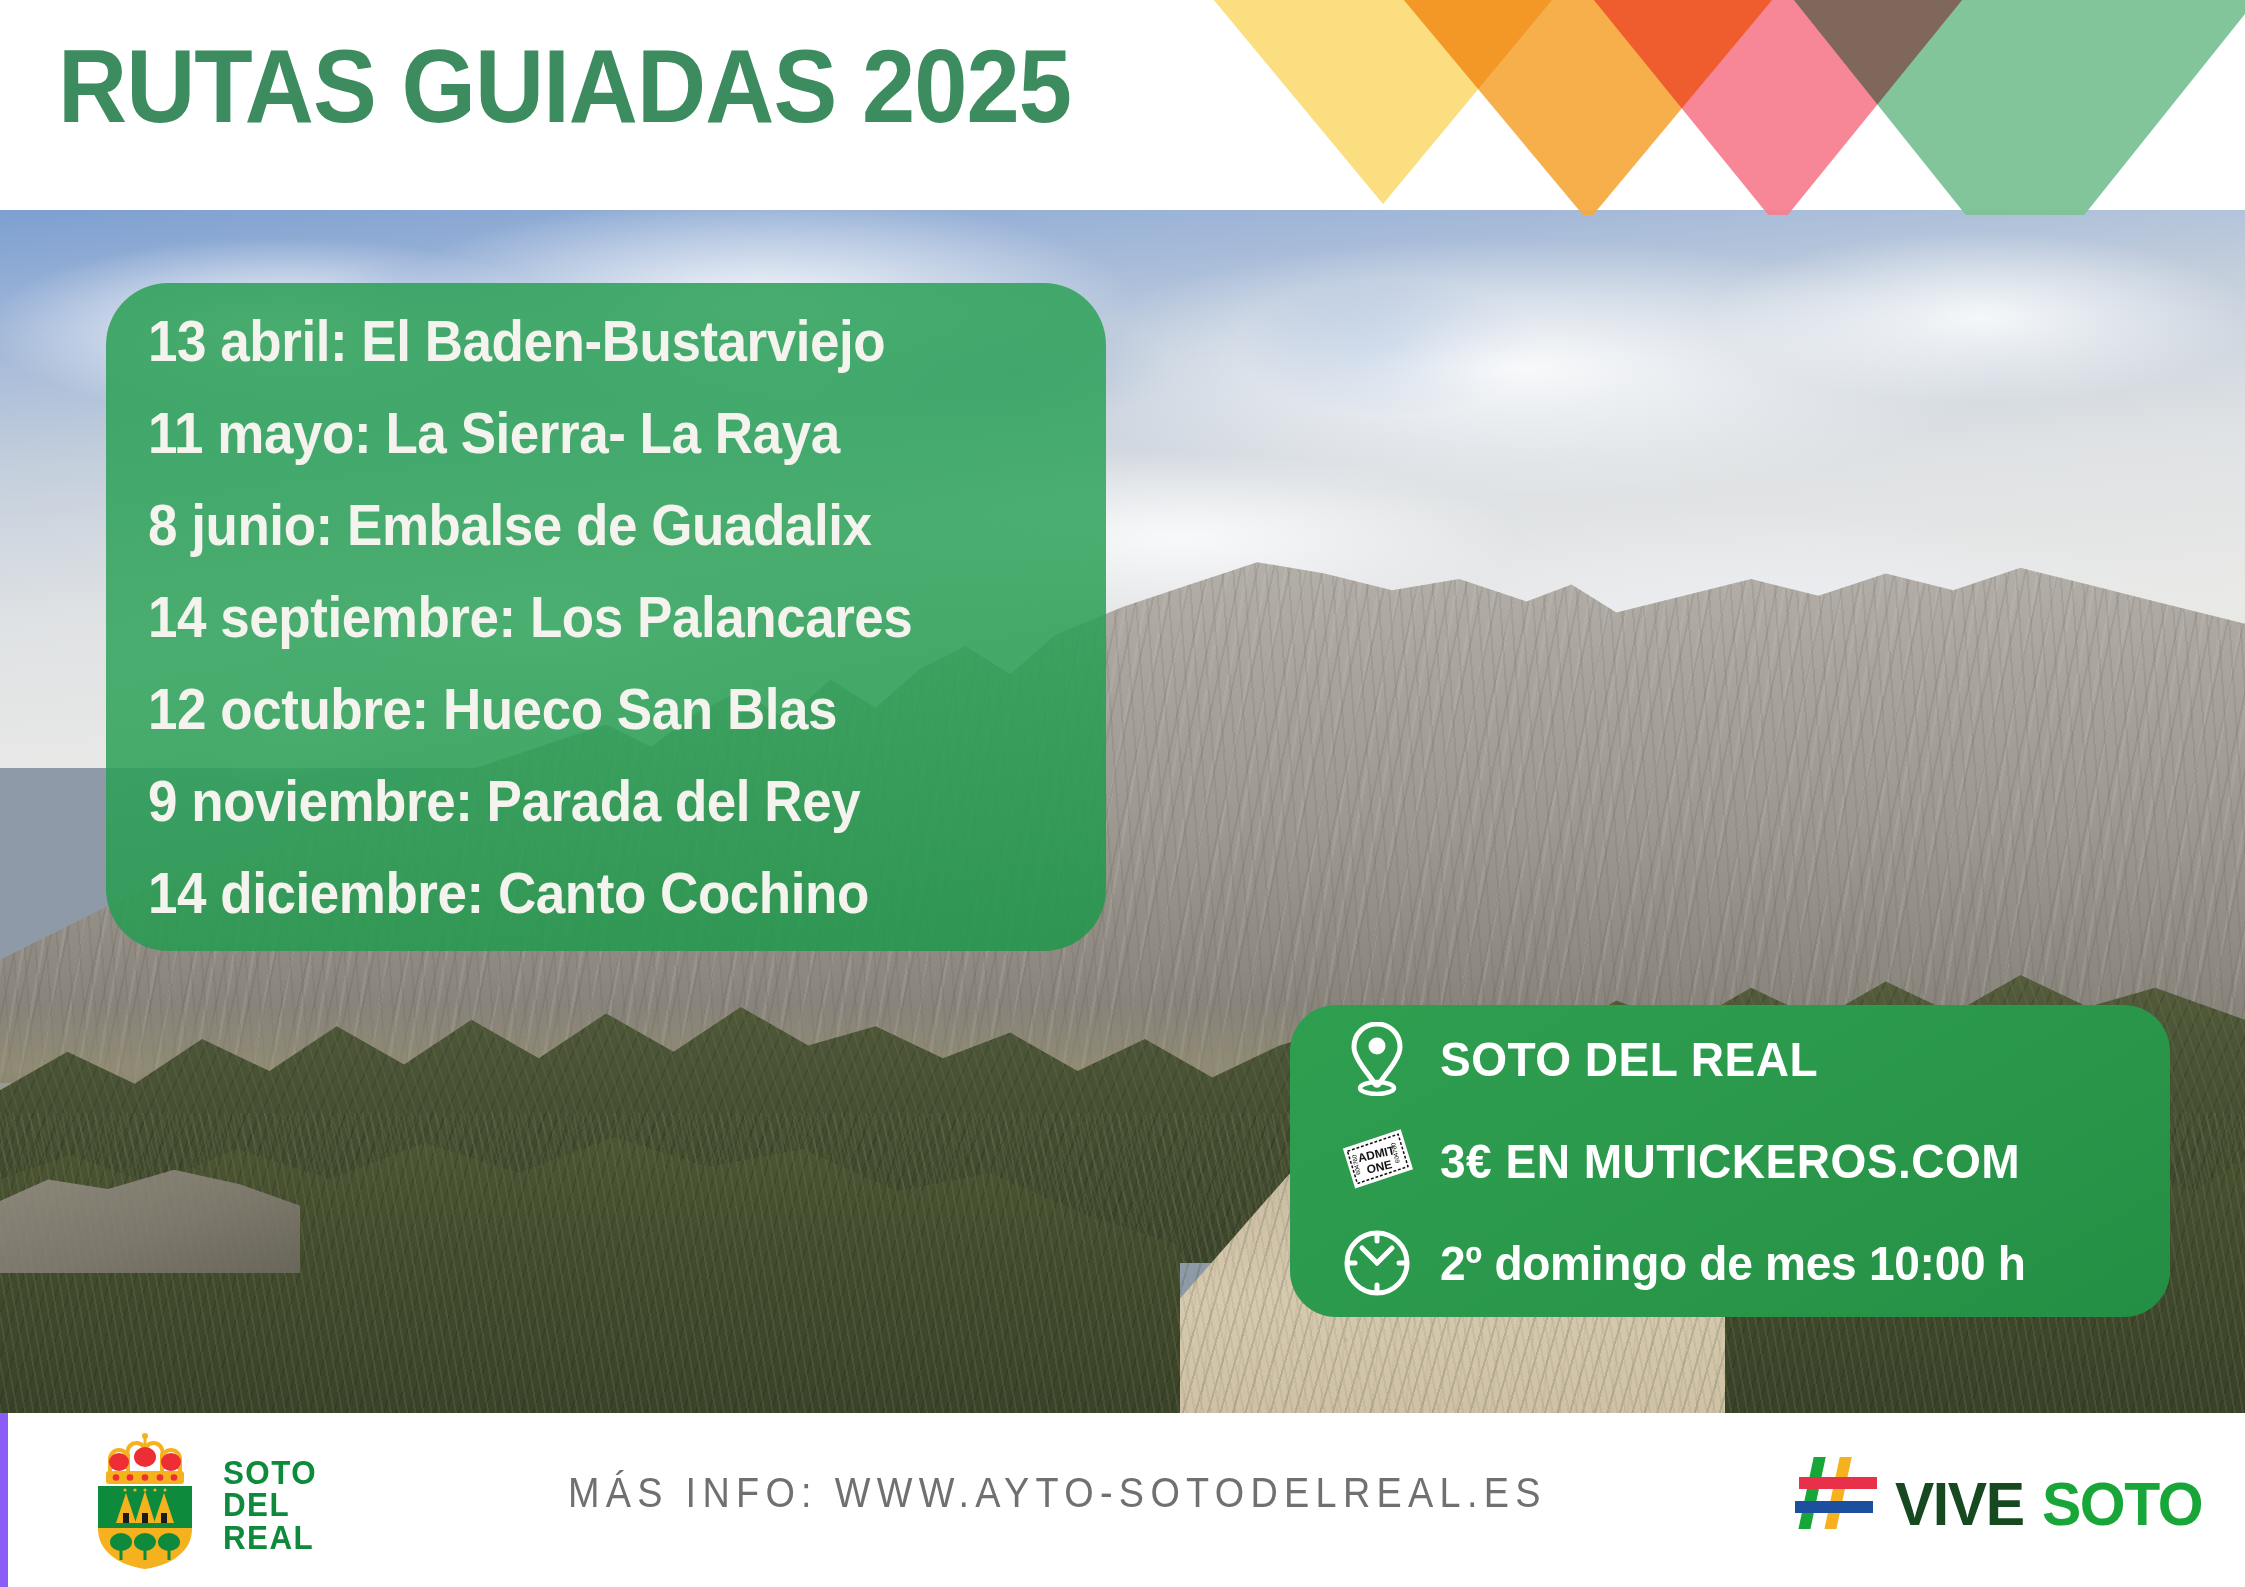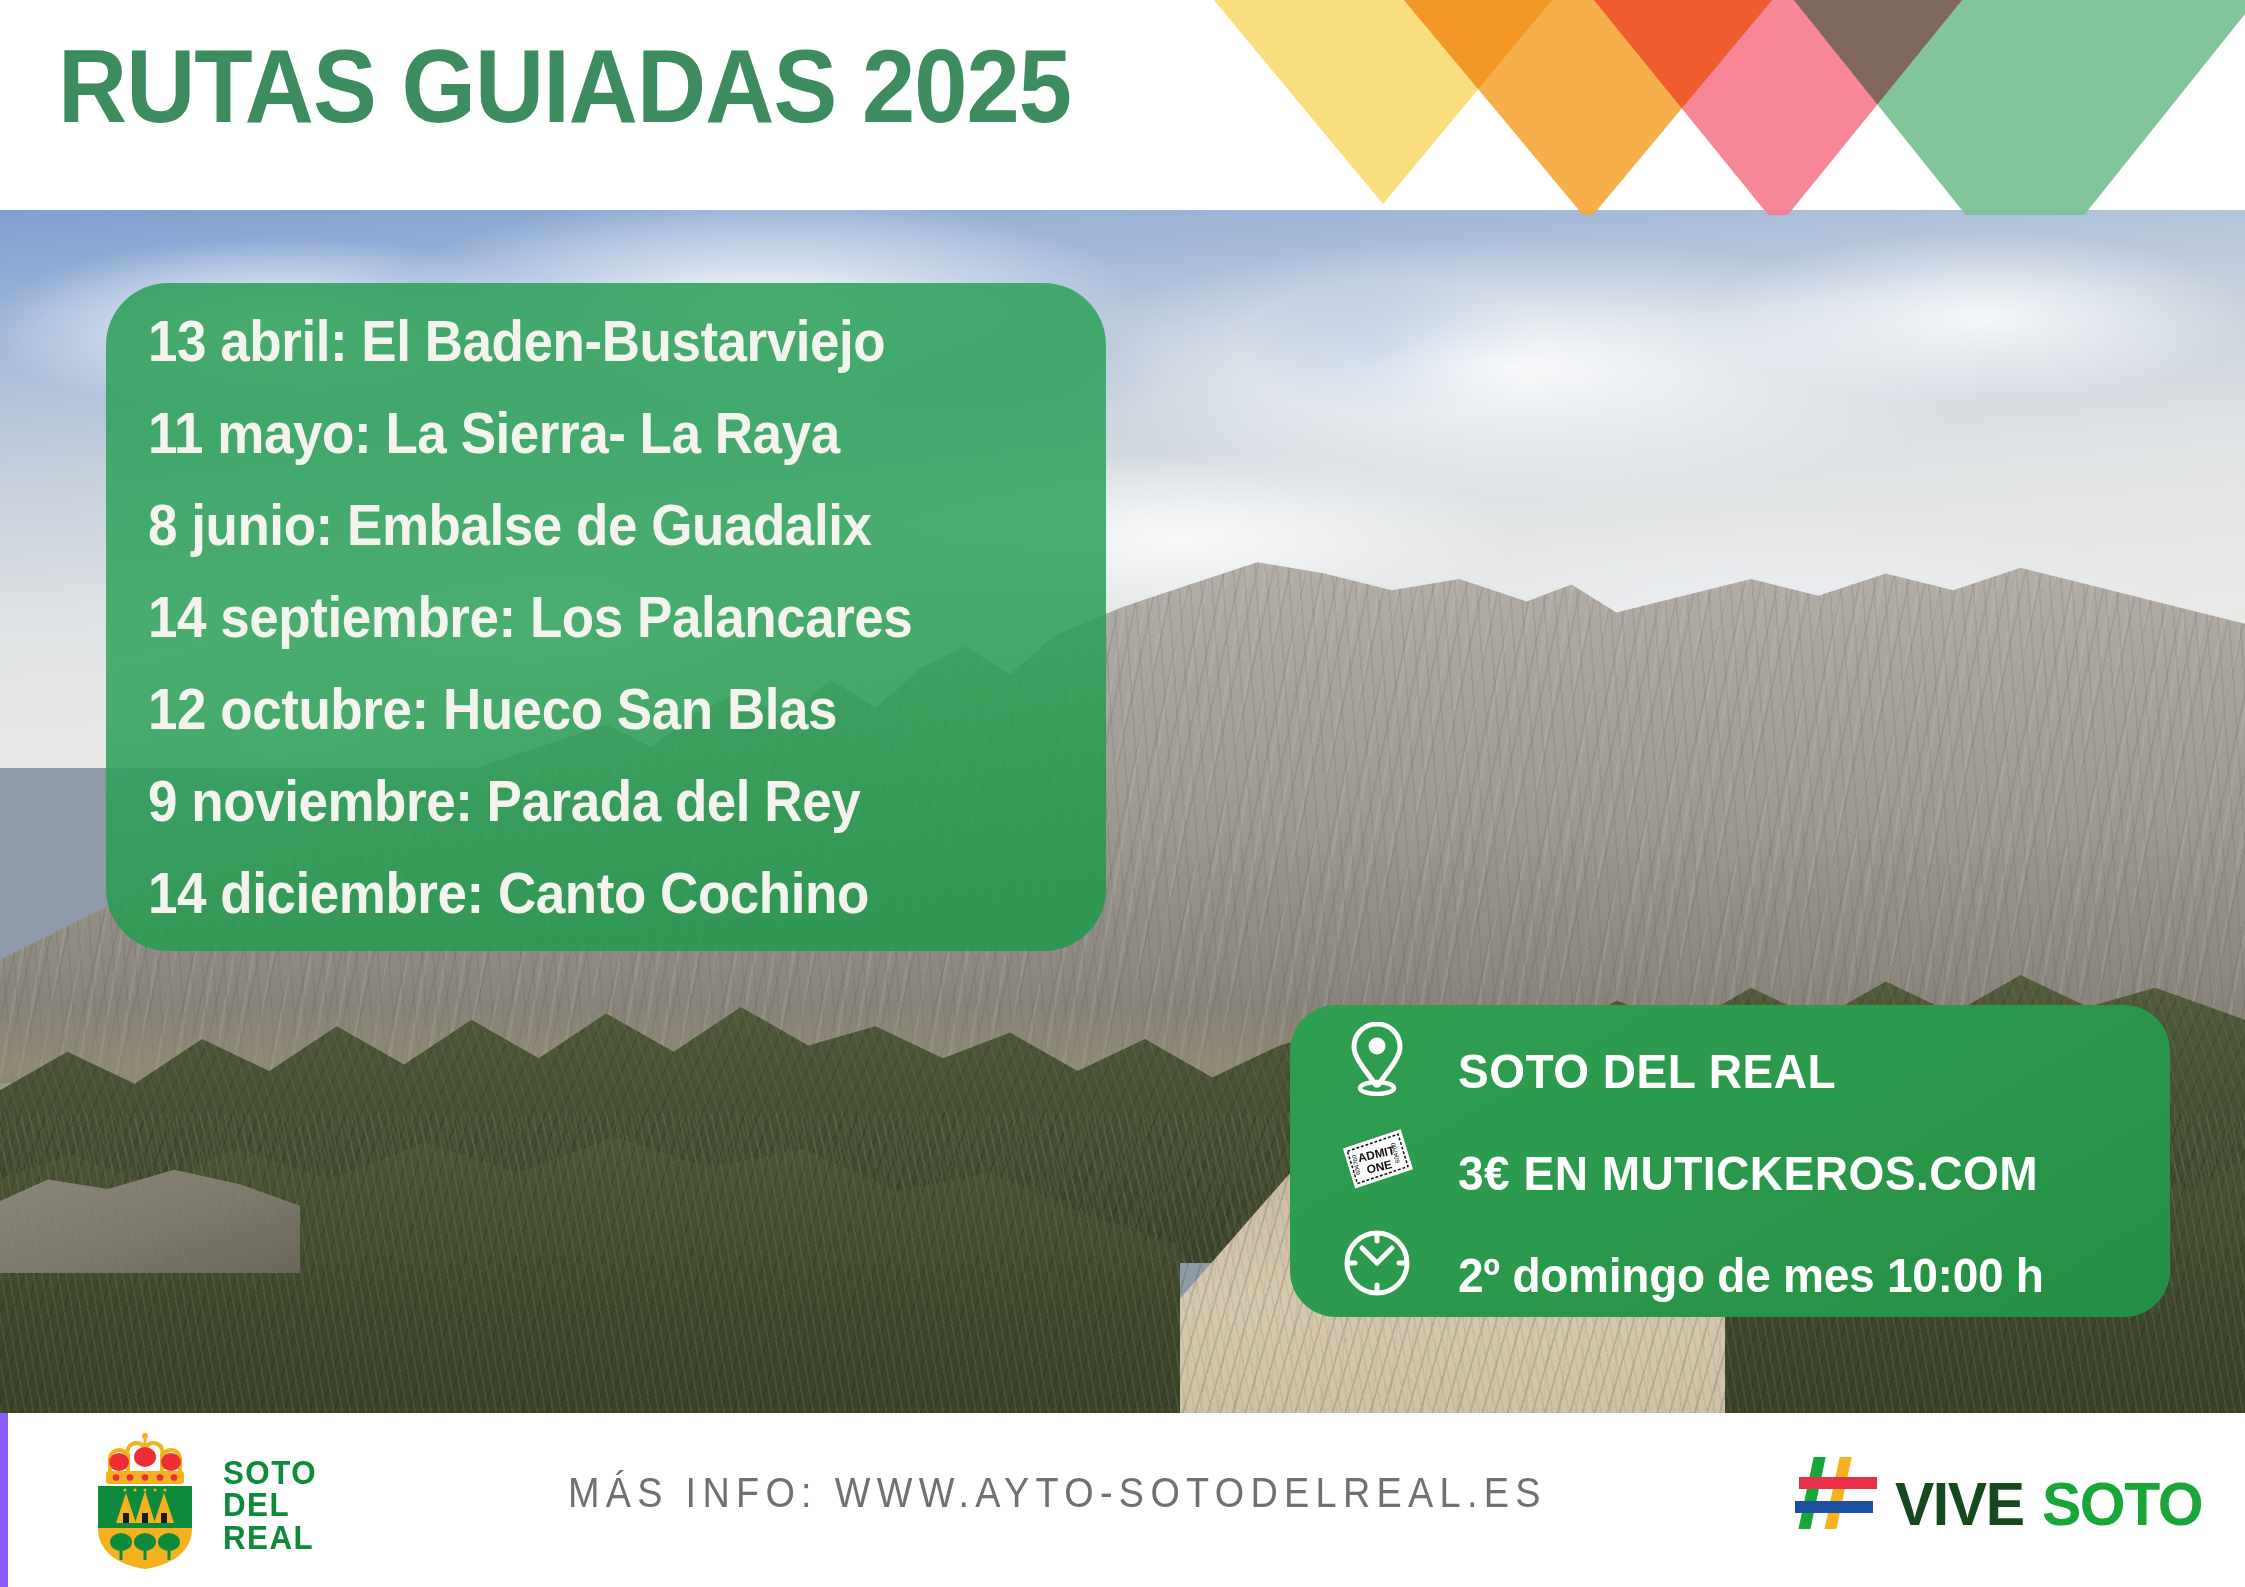--- a/index.html
+++ b/index.html
@@ -118,21 +118,21 @@
     border-radius:62px;z-index:12;display:flex;flex-direction:column;justify-content:center;
     padding:0 0 0 42px;box-sizing:border-box;margin-left:48px;}
   .route-item{font-size:57px;line-height:92px;font-weight:700;color:#F4F3EE;white-space:nowrap;
     transform:scaleX(.93);transform-origin:left center;letter-spacing:-.5px;}
 
   
   .info-box{position:absolute;left:1290px;top:1005px;width:880px;height:312px;
     background:linear-gradient(150deg,#2E9E4F 0%,#2C9A4D 40%,#238F44 100%);
     border-radius:46px;z-index:12;display:flex;flex-direction:column;justify-content:center;
     padding:0 0 0 50px;box-sizing:border-box;gap:22px;}
-  .info-row{display:flex;align-items:flex-end;gap:44px;}
+  .info-row{display:flex;align-items:center;gap:26px;}
   .info-ico{width:74px;height:80px;flex:0 0 74px;display:flex;align-items:center;justify-content:center;}
   .info-txt{font-size:49px;font-weight:700;color:#FFFFFF;white-space:nowrap;
     transform:scaleX(.94);transform-origin:left center;letter-spacing:-.3px;}
   .info-txt.caps{letter-spacing:.5px;}
 
   
   .footer{position:absolute;left:8px;top:1413px;width:2245px;height:174px;background:#ffffff;z-index:20;}
   .crest{position:absolute;left:62px;top:16px;width:150px;height:142px;}
   .crest-words{position:absolute;left:215px;top:44px;display:flex;flex-direction:column;
     line-height:.98;font-weight:700;color:#0E8A3C;font-size:33px;letter-spacing:1.5px;

